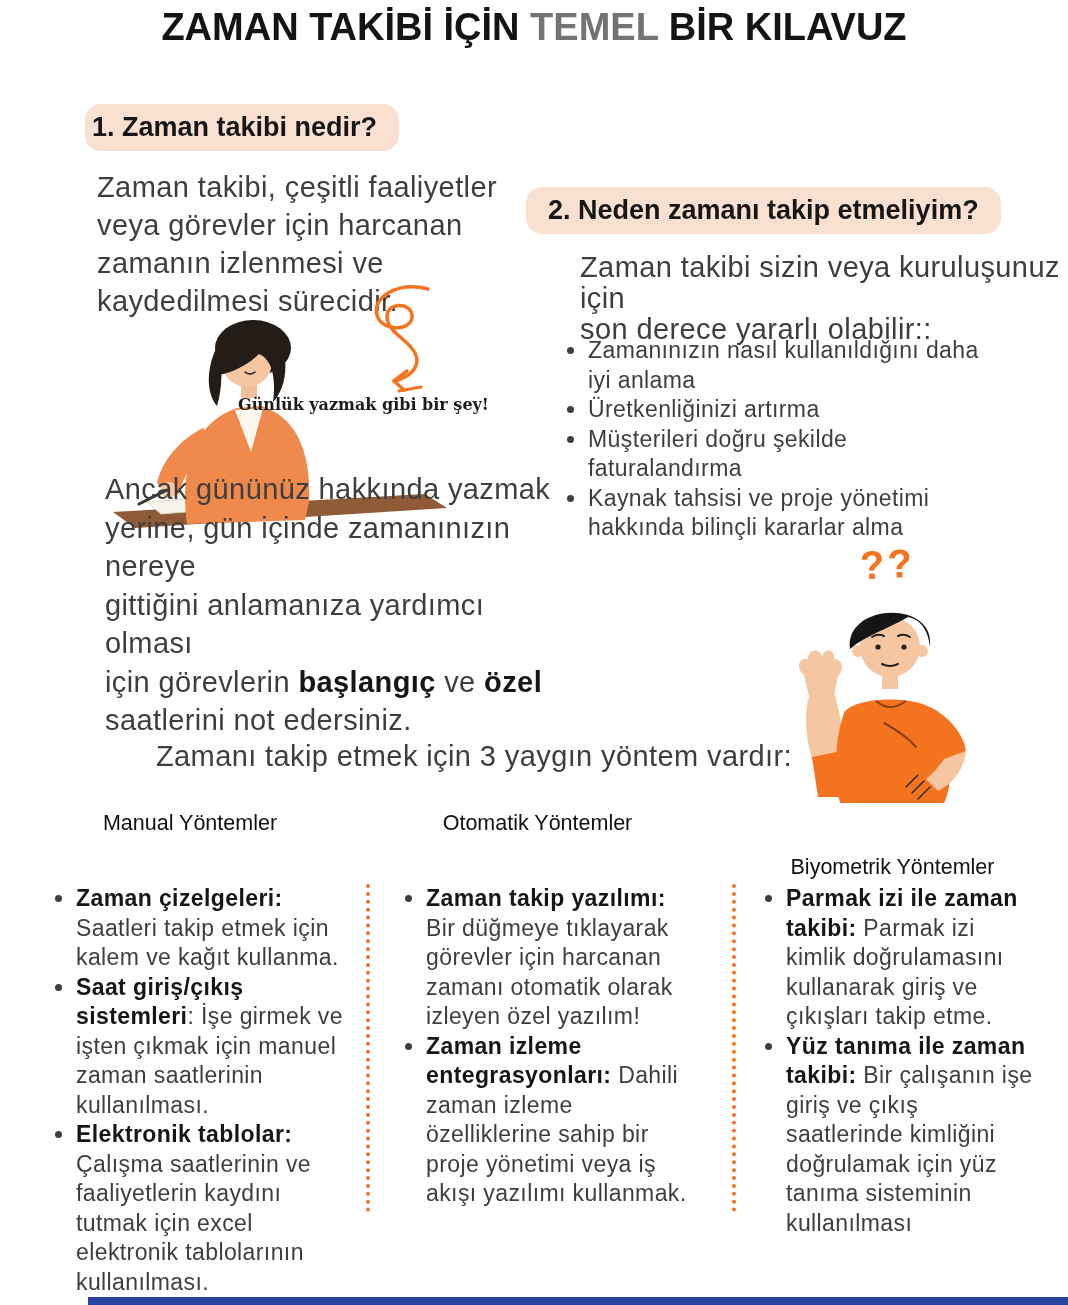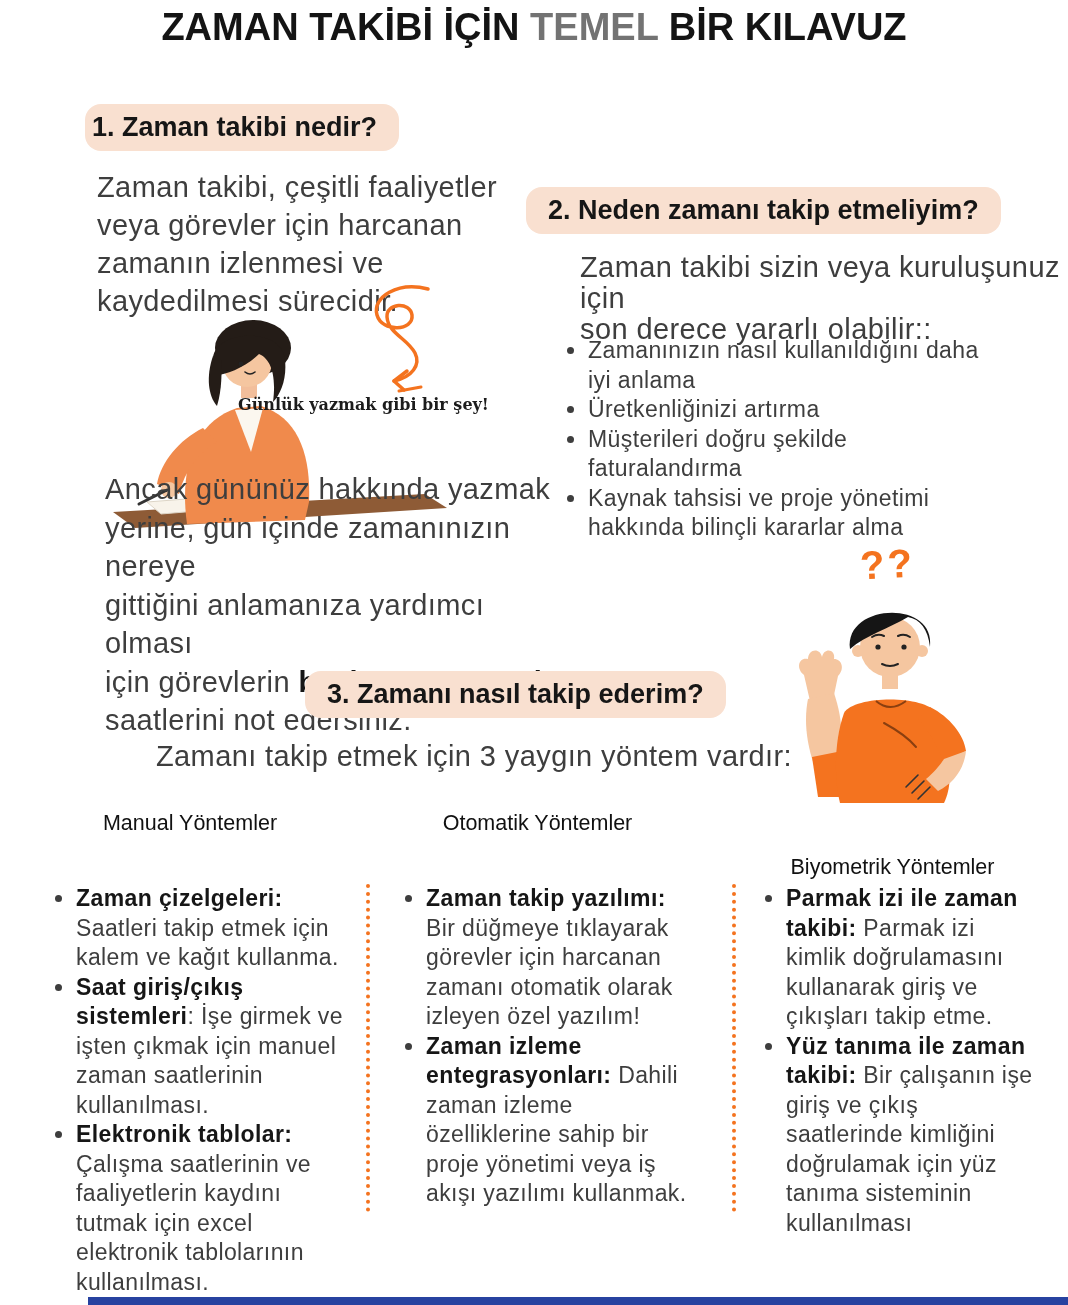--- a/index.html
+++ b/index.html
@@ -141,21 +141,20 @@
     <path d="M94,81 Q102,85 110,81" fill="none" stroke="#222222" stroke-width="2" stroke-linecap="round"></path>
     <rect x="94" y="90" width="16" height="16" fill="#f5c6a0"></rect>
     <path d="M56,130 C66,112 138,112 148,130 L160,176 C164,198 160,212 156,220 L52,220 C46,196 46,158 56,130 Z" fill="#f4731f"></path>
     <path d="M88,118 Q102,130 118,118" fill="none" stroke="#8a3f10" stroke-width="2"></path>
     <path d="M142,124 C162,134 176,152 178,168 L156,180 C148,160 138,144 130,136 Z" fill="#f4731f"></path>
     <path d="M178,168 C176,186 166,200 150,208 L138,196 C148,188 154,179 156,176 Z" fill="#f5c6a0"></path>
     <path d="M96,140 Q118,152 128,164" fill="none" stroke="#8a3f10" stroke-width="2" stroke-linecap="round"></path>
     <path d="M118,204 L130,192 M124,210 L136,198 M130,216 L142,204" fill="none" stroke="#333333" stroke-width="1.6" stroke-linecap="round"></path>
   </svg>
 
-  <div class="badge badge3">3. Zamanı nasıl takip ederim?</div>
   <p class="bodytext s3intro">Zamanı takip etmek için 3 yaygın yöntem vardır:</p>
 
   <h3 class="colhead ch1">Manual Yöntemler</h3>
   <h3 class="colhead ch2">Otomatik Yöntemler</h3>
   <h3 class="colhead ch3">Biyometrik Yöntemler</h3>
 
   <div class="divider d1"></div>
   <div class="divider d2"></div>
 
   <ul class="bullets col1">

